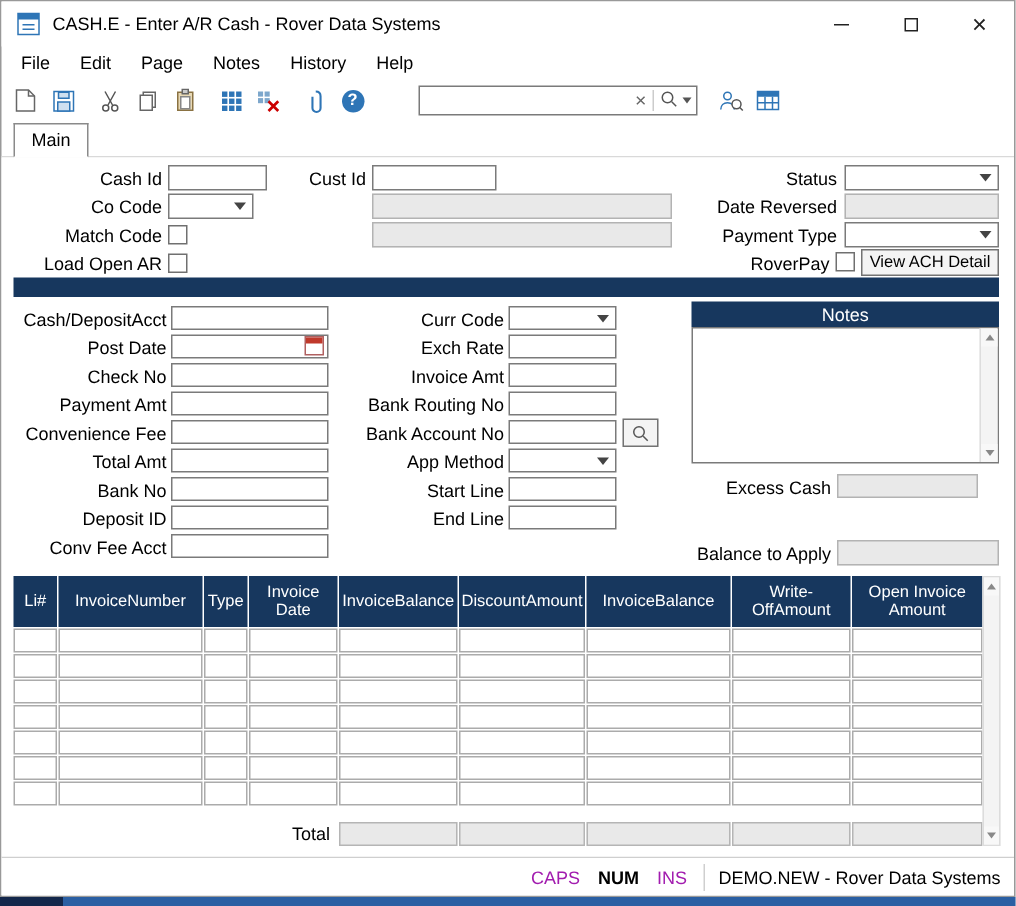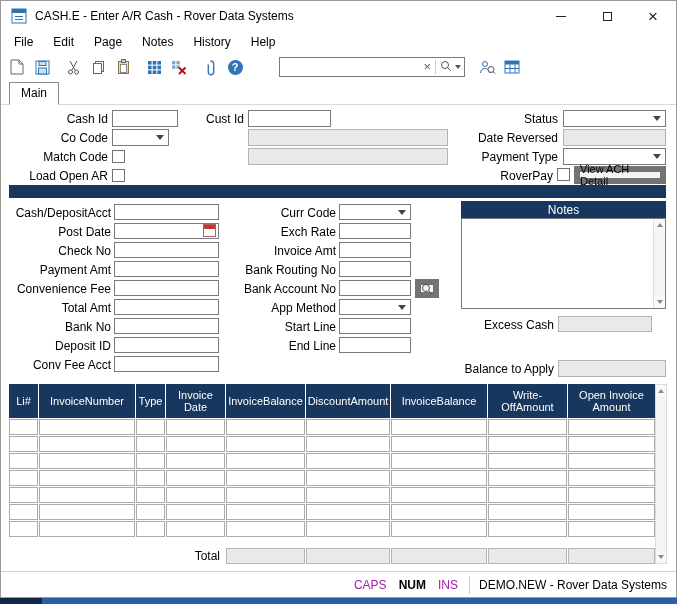--- a/index.html
+++ b/index.html
@@ -42,21 +42,21 @@
   
   .content { position:relative; flex:1; background:#fff; overflow:hidden; }
   .lbl { position:absolute; text-align:right; white-space:nowrap; font-size:12px; line-height:14px; }
   .tb  { position:absolute; height:17px; border:1px solid #7a7a7a; background:#fff; font:12px "Liberation Sans", sans-serif; padding:0 3px; }
   .tb2 { position:absolute; height:16px; border:1px solid #7a7a7a; background:#fff; font:12px "Liberation Sans", sans-serif; padding:0 3px; }
   .dis { position:absolute; background:#e9e9e9; border:1px solid #b3b3b3; }
   .cb  { position:absolute; height:17px; border:1px solid #7a7a7a; background:#fff; display:flex; align-items:center; padding-left:3px; }
   .cb .cbv { font-size:12px; }
   .cb .arrow { margin-left:auto; margin-right:4px; width:0; height:0; border-left:4px solid transparent; border-right:4px solid transparent; border-top:5px solid #444; }
   .chk { position:absolute; width:13px; height:13px; border:1px solid #707070; background:#fff; }
-  .pushbtn { position:absolute; border:6px solid #737373; background:#f4f4f4; font-size:11px; display:flex; align-items:center; justify-content:center; }
+  .pushbtn { position:absolute; border:1px solid #737373; background:#f4f4f4; font-size:11px; display:flex; align-items:center; justify-content:center; }
   .navybar { position:absolute; background:#17375e; }
   .cal { position:absolute; width:13px; height:13px; border:1px solid #b06060; background:#fff; }
   .cal::before { content:""; display:block; height:4px; background:#c0392b; }
 
   
   .notes-hdr { position:absolute; background:#17375e; color:#fff; display:flex; align-items:center; justify-content:center; font-size:12px; }
   .notes-box { position:absolute; border:1px solid #7a7a7a; background:#fff; }
   .notes-scroll { position:absolute; right:0; top:0; bottom:0; width:12px; background:#f4f4f4; border-left:1px solid #ddd; }
 
   

